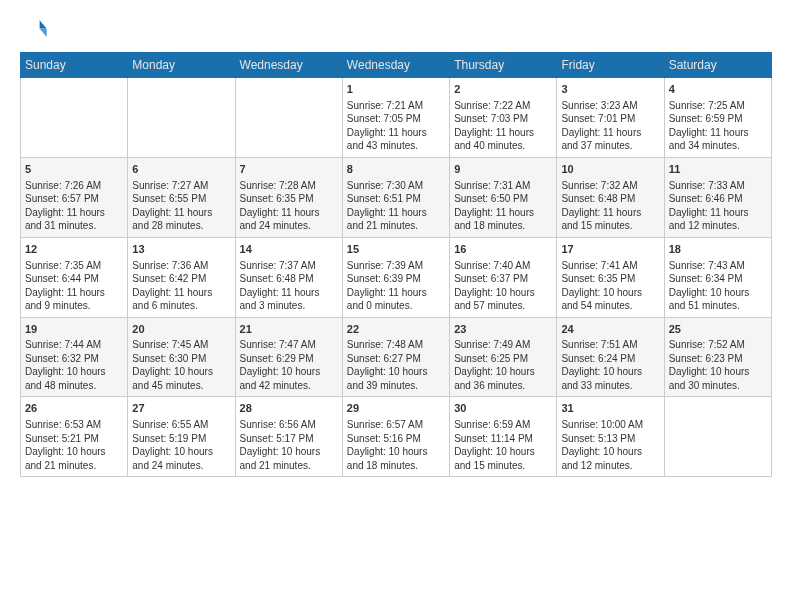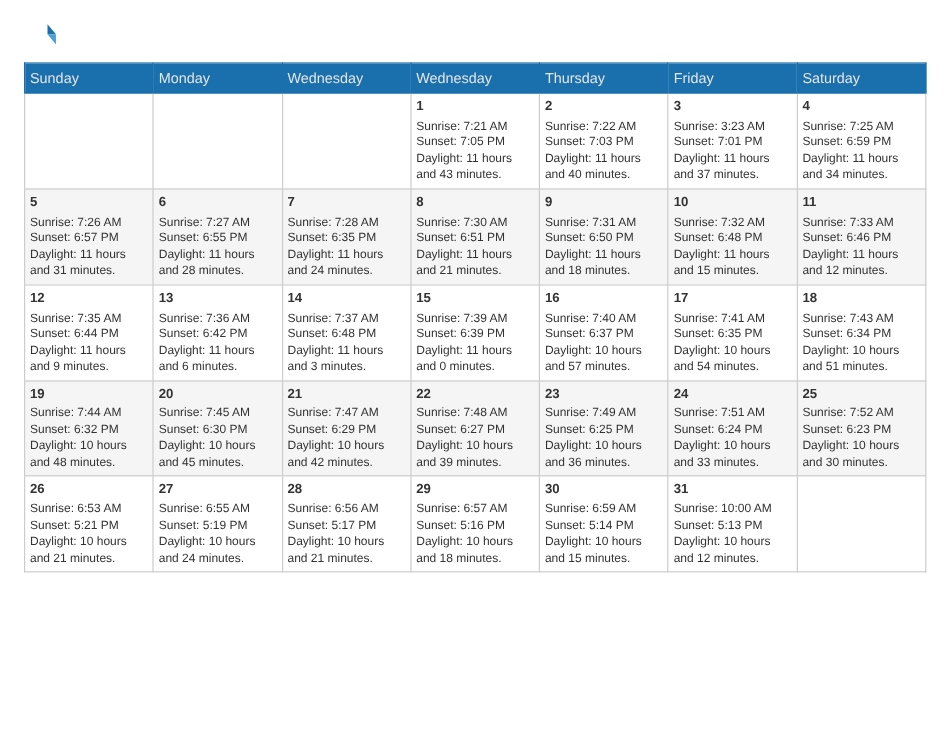--- a/index.html
+++ b/index.html
@@ -335,21 +335,21 @@
           <td>
             <span class="day-num">29</span>
             <div>Sunrise: 6:57 AM</div>
             <div>Sunset: 5:16 PM</div>
             <div>Daylight: 10 hours</div>
             <div>and 18 minutes.</div>
           </td>
           <td>
             <span class="day-num">30</span>
             <div>Sunrise: 6:59 AM</div>
-            <div>Sunset: 5:14 PM</div>
+            <div>Sunset: 11:14 PM</div>
             <div>Daylight: 10 hours</div>
             <div>and 15 minutes.</div>
           </td>
           <td>
             <span class="day-num">31</span>
             <div>Sunrise: 10:00 AM</div>
             <div>Sunset: 5:13 PM</div>
             <div>Daylight: 10 hours</div>
             <div>and 12 minutes.</div>
           </td>

